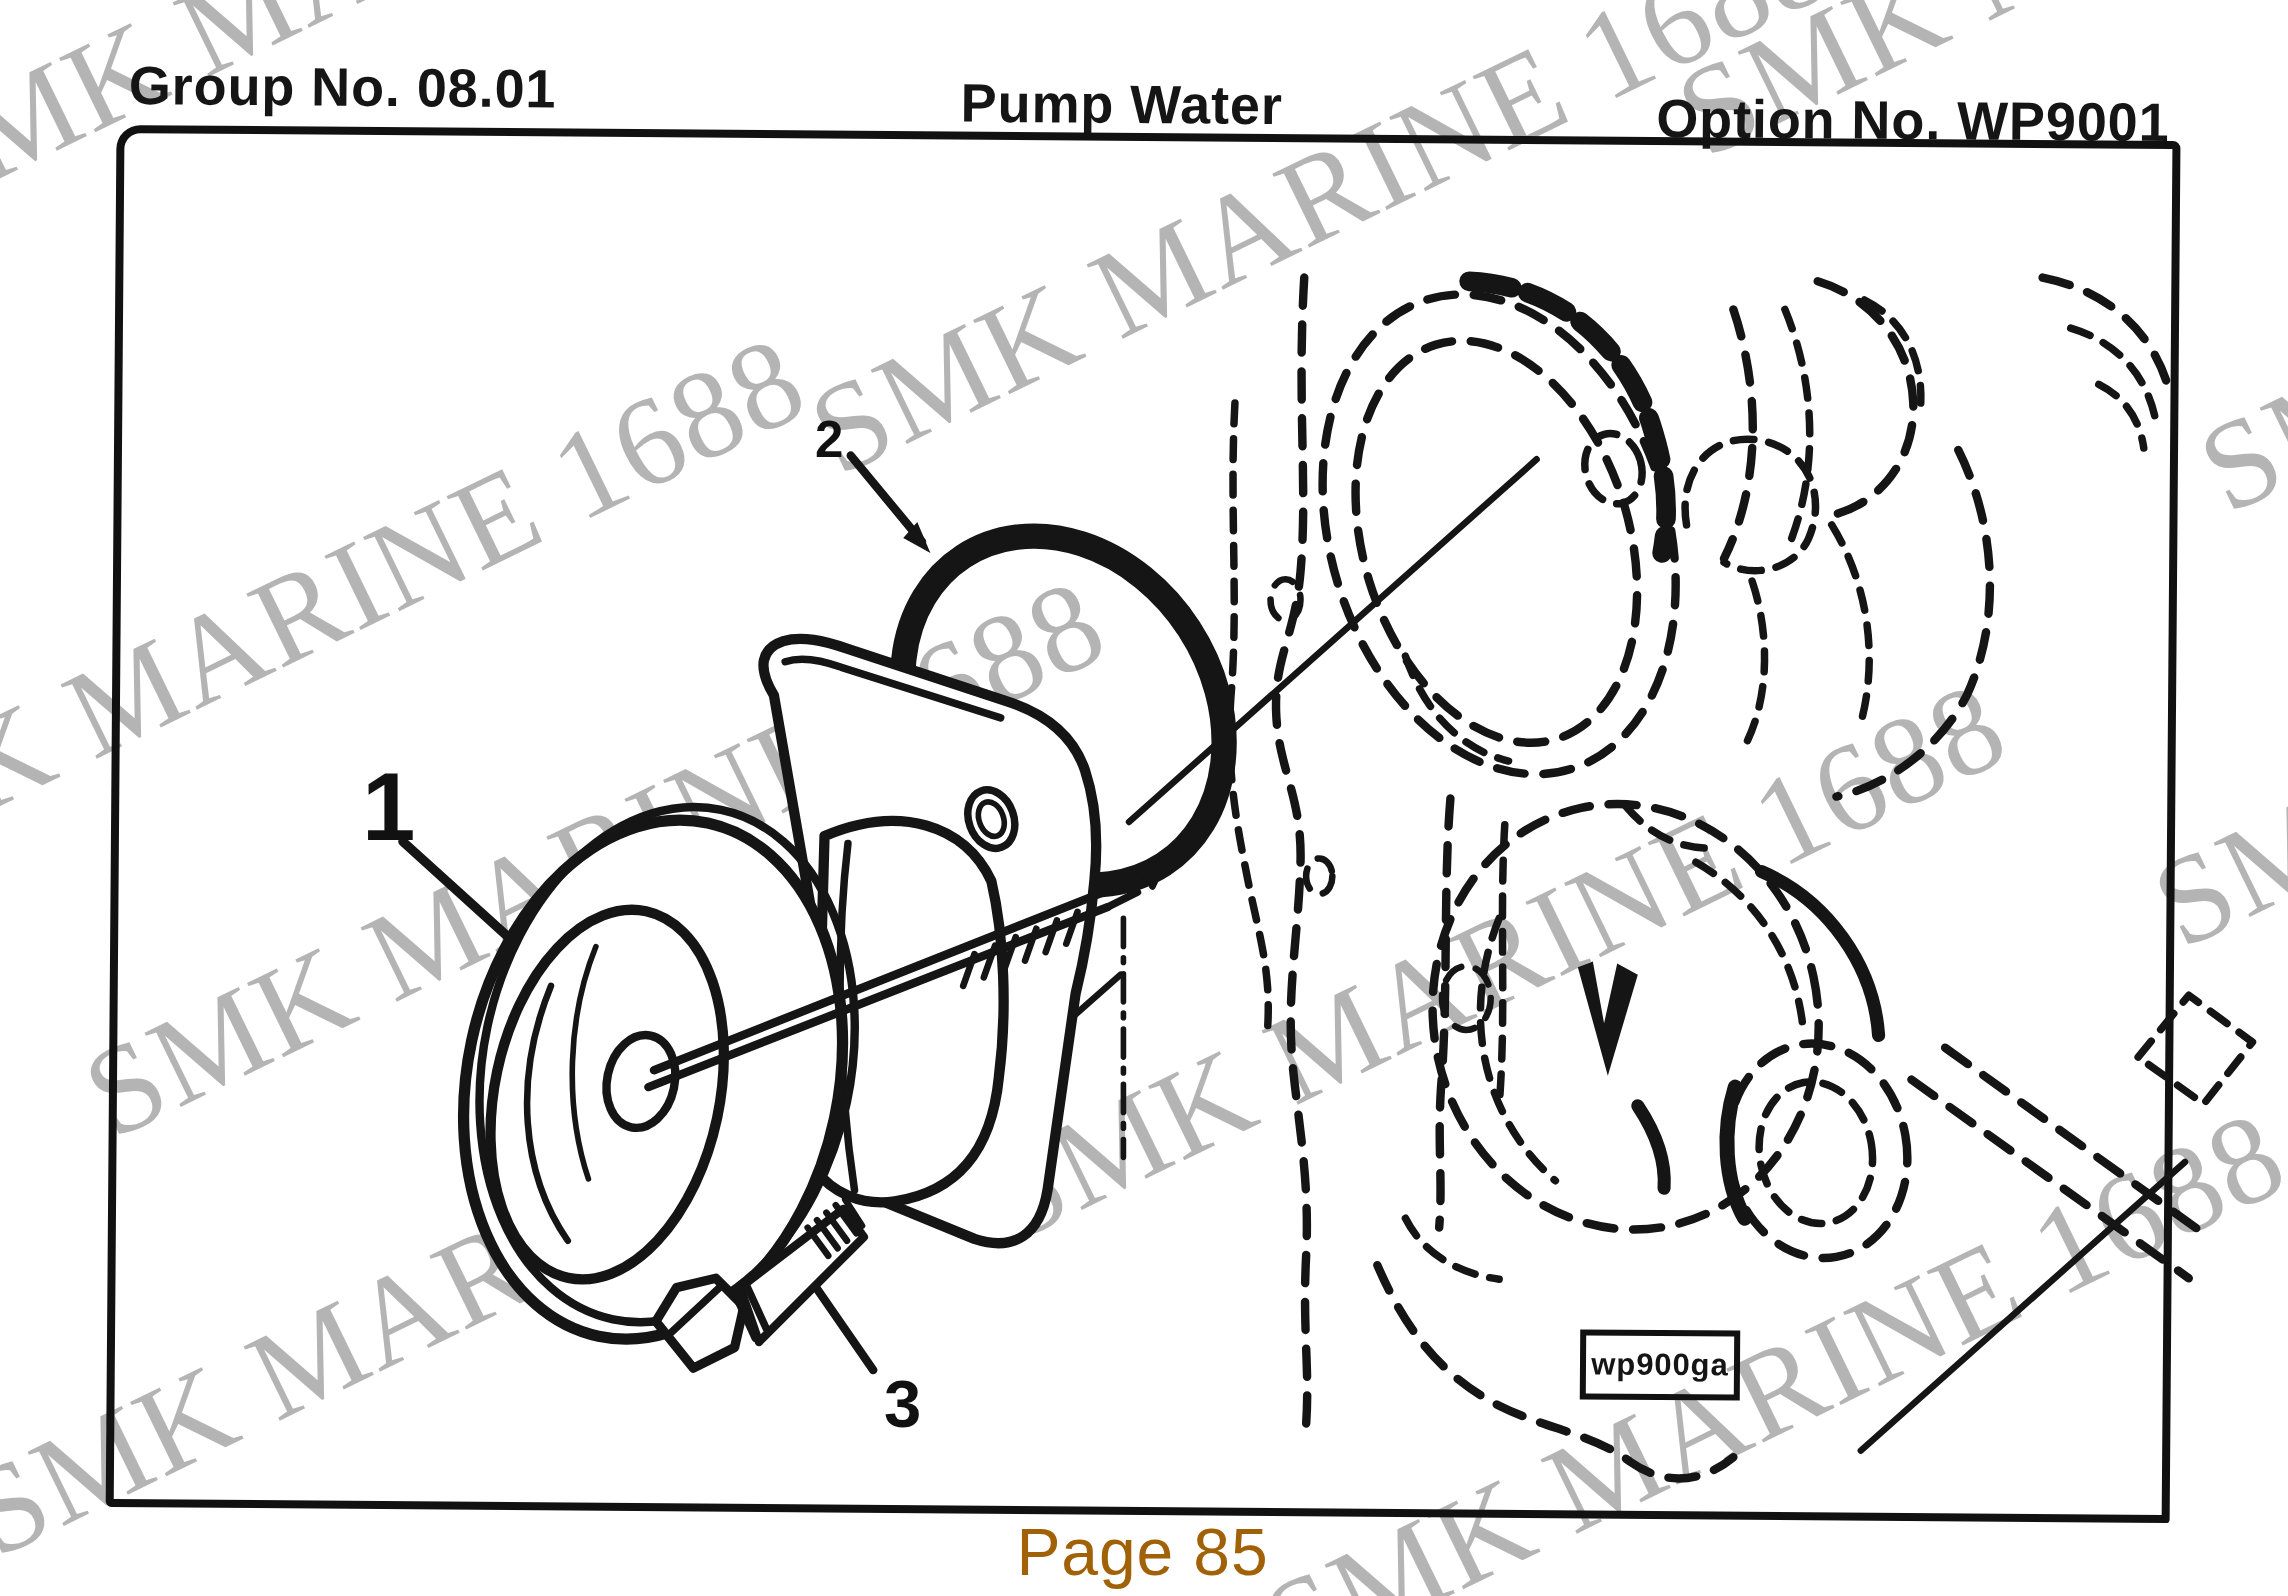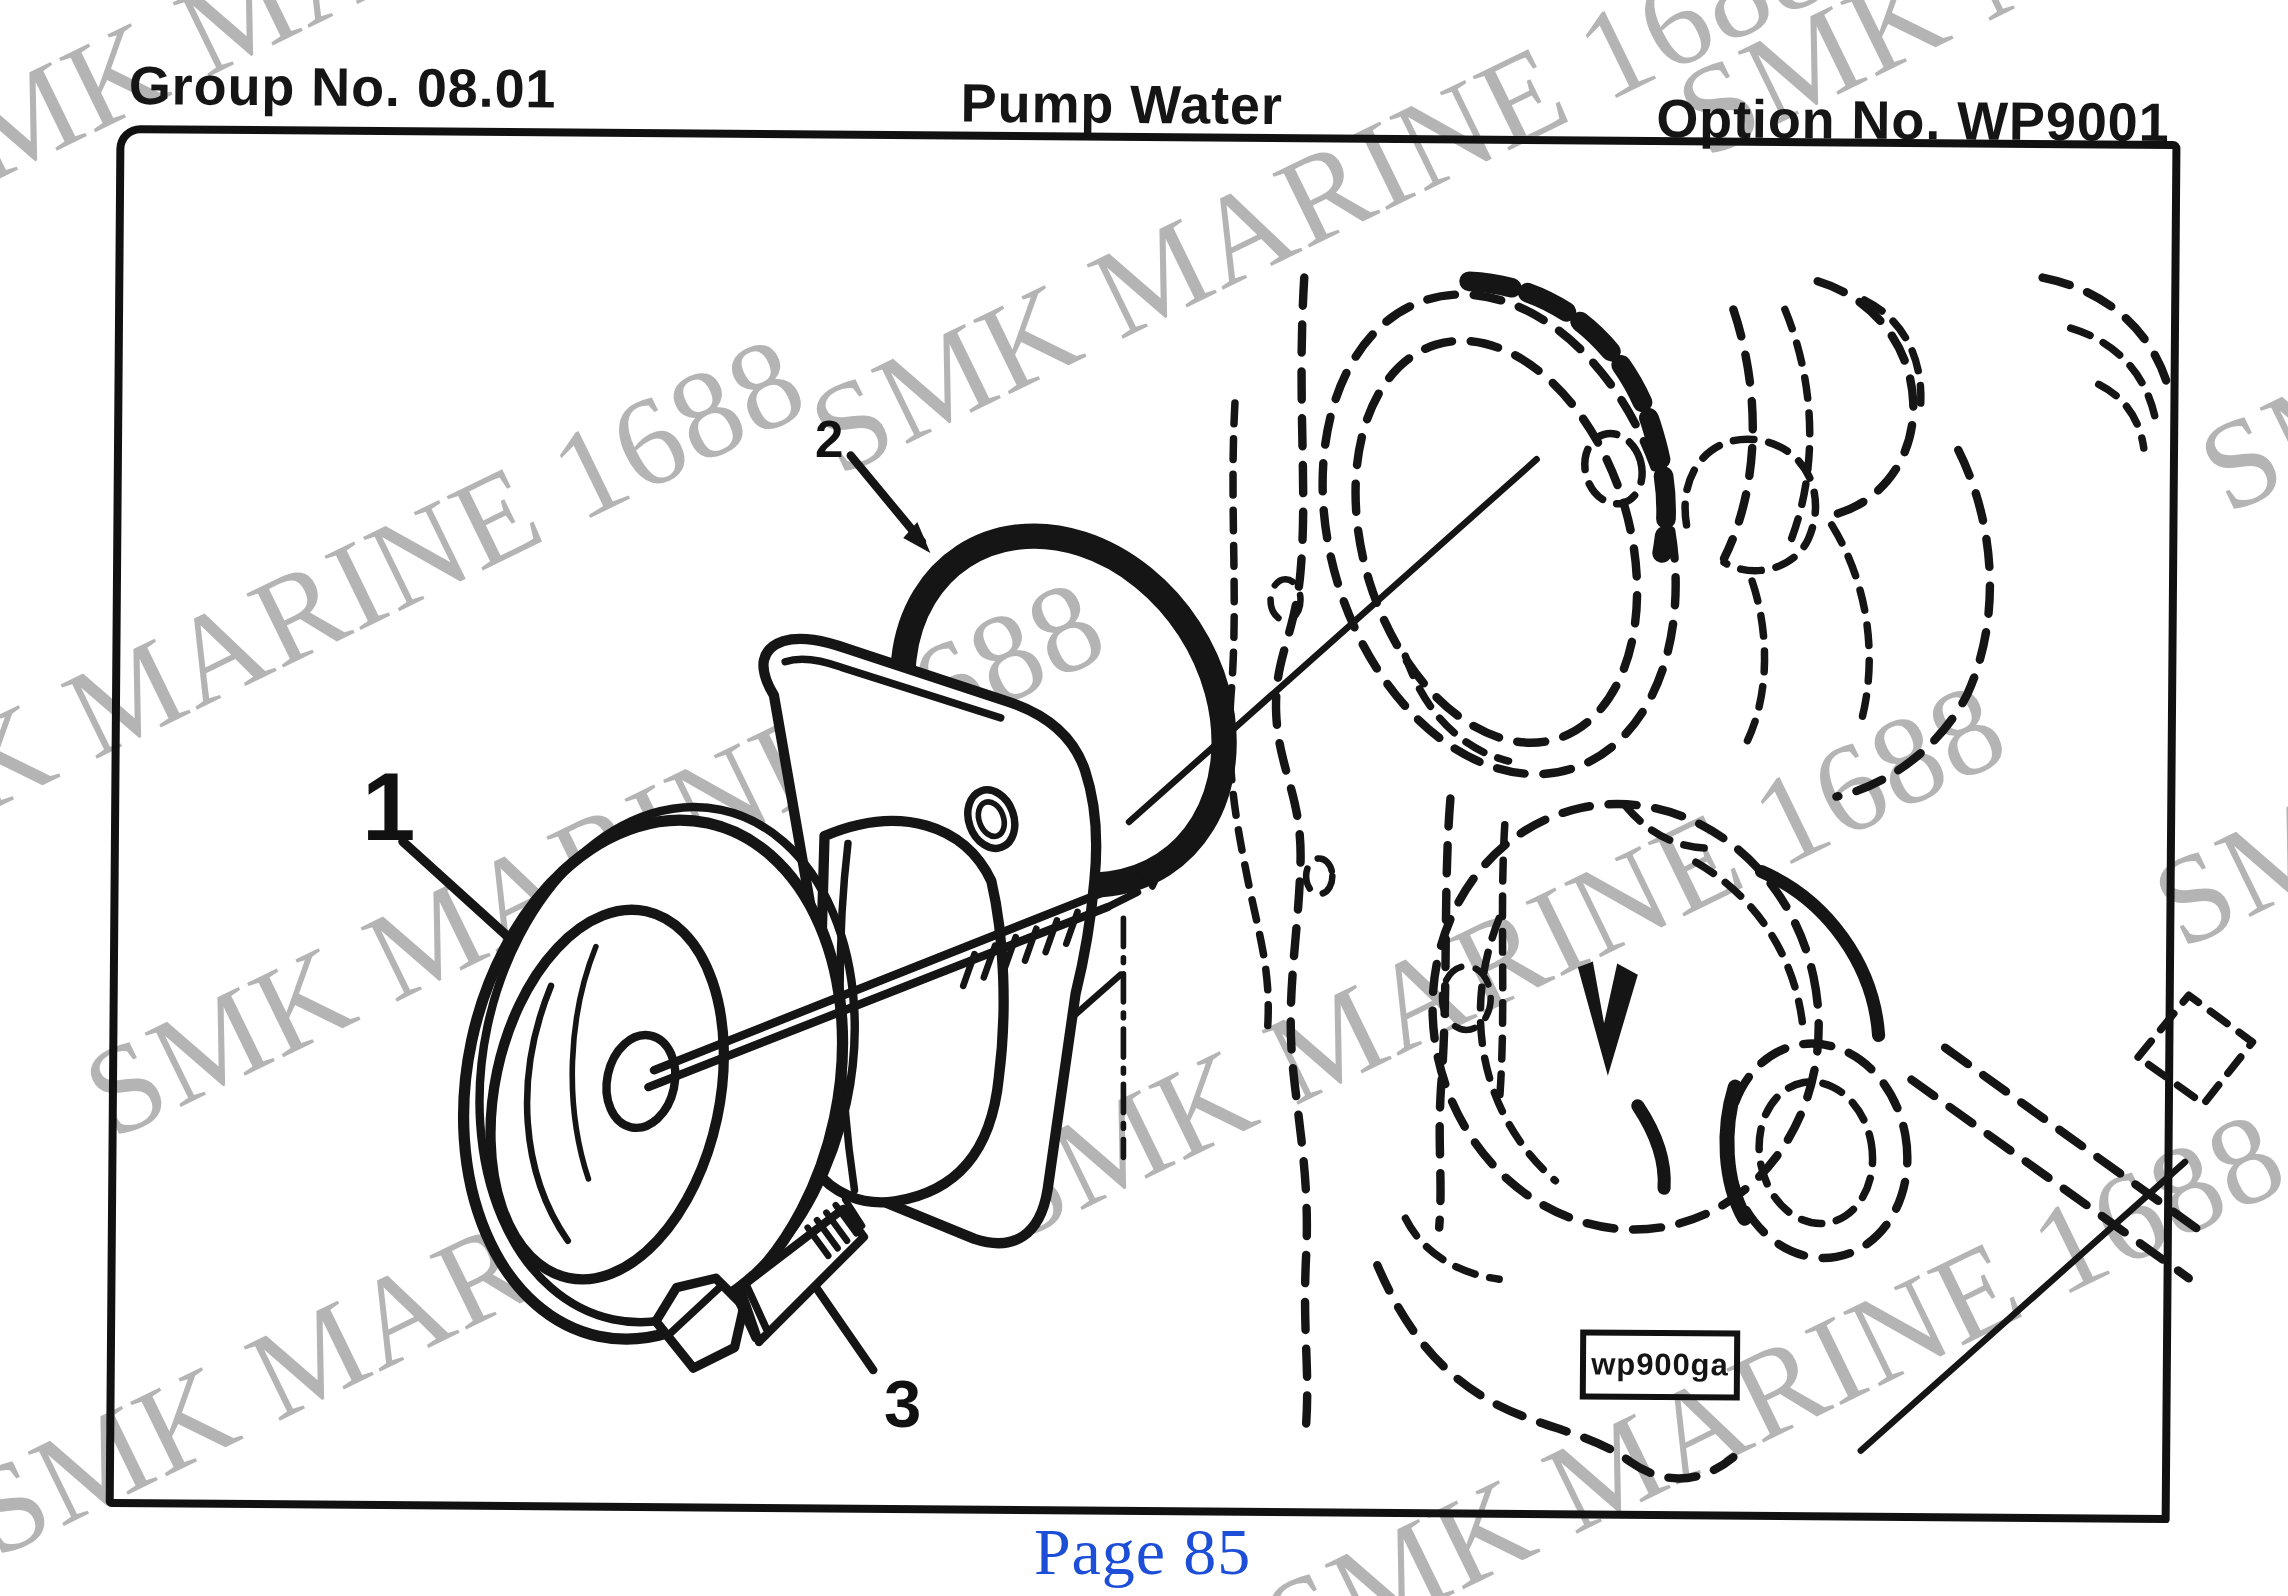--- a/index.html
+++ b/index.html
@@ -37,21 +37,21 @@
   .c3{left:884px;top:1370px;font-size:67px;}
   
   .figcode{
     position:absolute;left:1580px;top:1330px;width:148px;height:58px;
     border:6.6px solid #111;display:flex;align-items:center;justify-content:center;
     font-weight:bold;font-size:31px;letter-spacing:0.9px;transform:rotate(.4deg);
   }
   
   .footer{
     position:absolute;left:0;top:1514px;width:2285px;text-align:center;
-    font-size:66px;color:#1d4ed8;letter-spacing:0.9px;font-family:Liberation Serif, serif;
+    font-size:66px;color:#a16207;letter-spacing:0.9px;
   }
 </style>
 </head>
 <body>
 
 <div class="page">
 
   <div class="wm-layer">
     <span class="wm" style="left:-66px;top:108px">SMK MARINE 1688</span>
     <span class="wm" style="left:848px;top:370px">SMK MARINE 1688</span>

